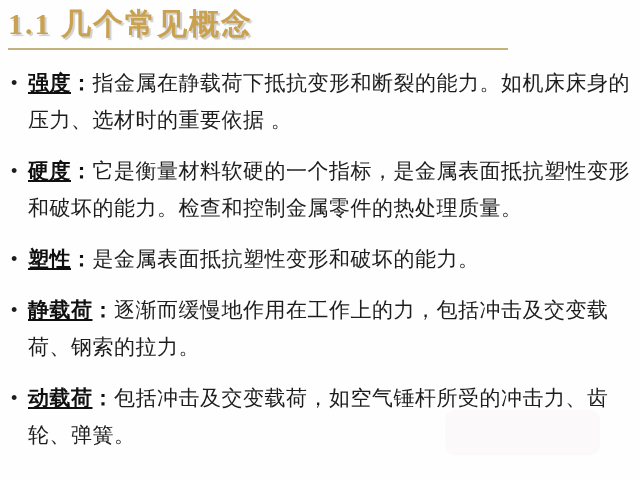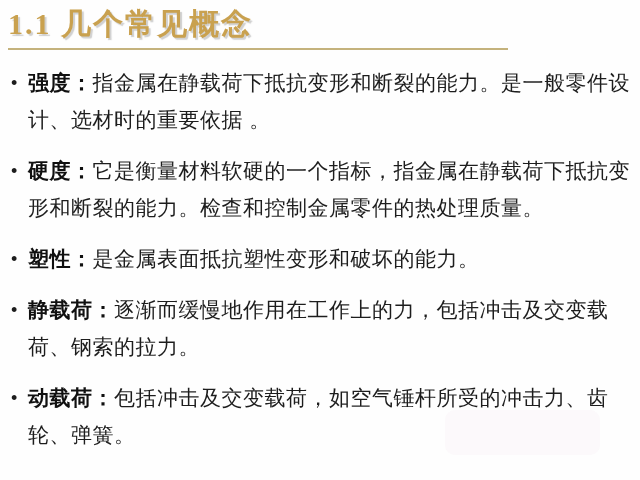--- a/index.html
+++ b/index.html
@@ -55,20 +55,21 @@
   .dot {
     position: absolute;
     left: 11px;
     top: 1px;
     font-size: 18px;
     color: #1d1d1d;
   }
   .term {
     font-weight: bold;
     color: #101010;
+    text-decoration: underline;
   }
   .colon {
     font-weight: bold;
     color: #101010;
   }
   .watermark-faded {
     position: absolute;
     right: 40px;
     bottom: 25px;
     width: 155px;
@@ -82,25 +83,25 @@
 
 <div class="slide">
 
   <h1 class="title" style="color: rgb(201, 161, 79);">1.1  几个常见概念</h1>
 
   <div class="title-underline" style="background: rgb(196, 178, 124);"></div>
 
   <ul class="bullets">
 
     <li class="bullet">
-      <span class="dot">•</span><span class="term">强度</span><span class="colon">：</span><span class="text">指金属在静载荷下抵抗变形和断裂的能力。是一般零件设计、选材时的重要依据 。</span>
+      <span class="dot">•</span><span class="term">强度</span><span class="colon">：</span><span class="text">指金属在静载荷下抵抗变形和断裂的能力。如机床床身的压力、选材时的重要依据 。</span>
     </li>
 
     <li class="bullet">
-      <span class="dot">•</span><span class="term">硬度</span><span class="colon">：</span><span class="text">它是衡量材料软硬的一个指标，指金属在静载荷下抵抗变形和断裂的能力。检查和控制金属零件的热处理质量。</span>
+      <span class="dot">•</span><span class="term">硬度</span><span class="colon">：</span><span class="text">它是衡量材料软硬的一个指标，是金属表面抵抗塑性变形和破坏的能力。检查和控制金属零件的热处理质量。</span>
     </li>
 
     <li class="bullet">
       <span class="dot">•</span><span class="term">塑性</span><span class="colon">：</span><span class="text">是金属表面抵抗塑性变形和破坏的能力。</span>
     </li>
 
     <li class="bullet">
       <span class="dot">•</span><span class="term">静载荷</span><span class="colon">：</span><span class="text">逐渐而缓慢地作用在工作上的力，包括冲击及交变载荷、钢索的拉力。</span>
     </li>
 

